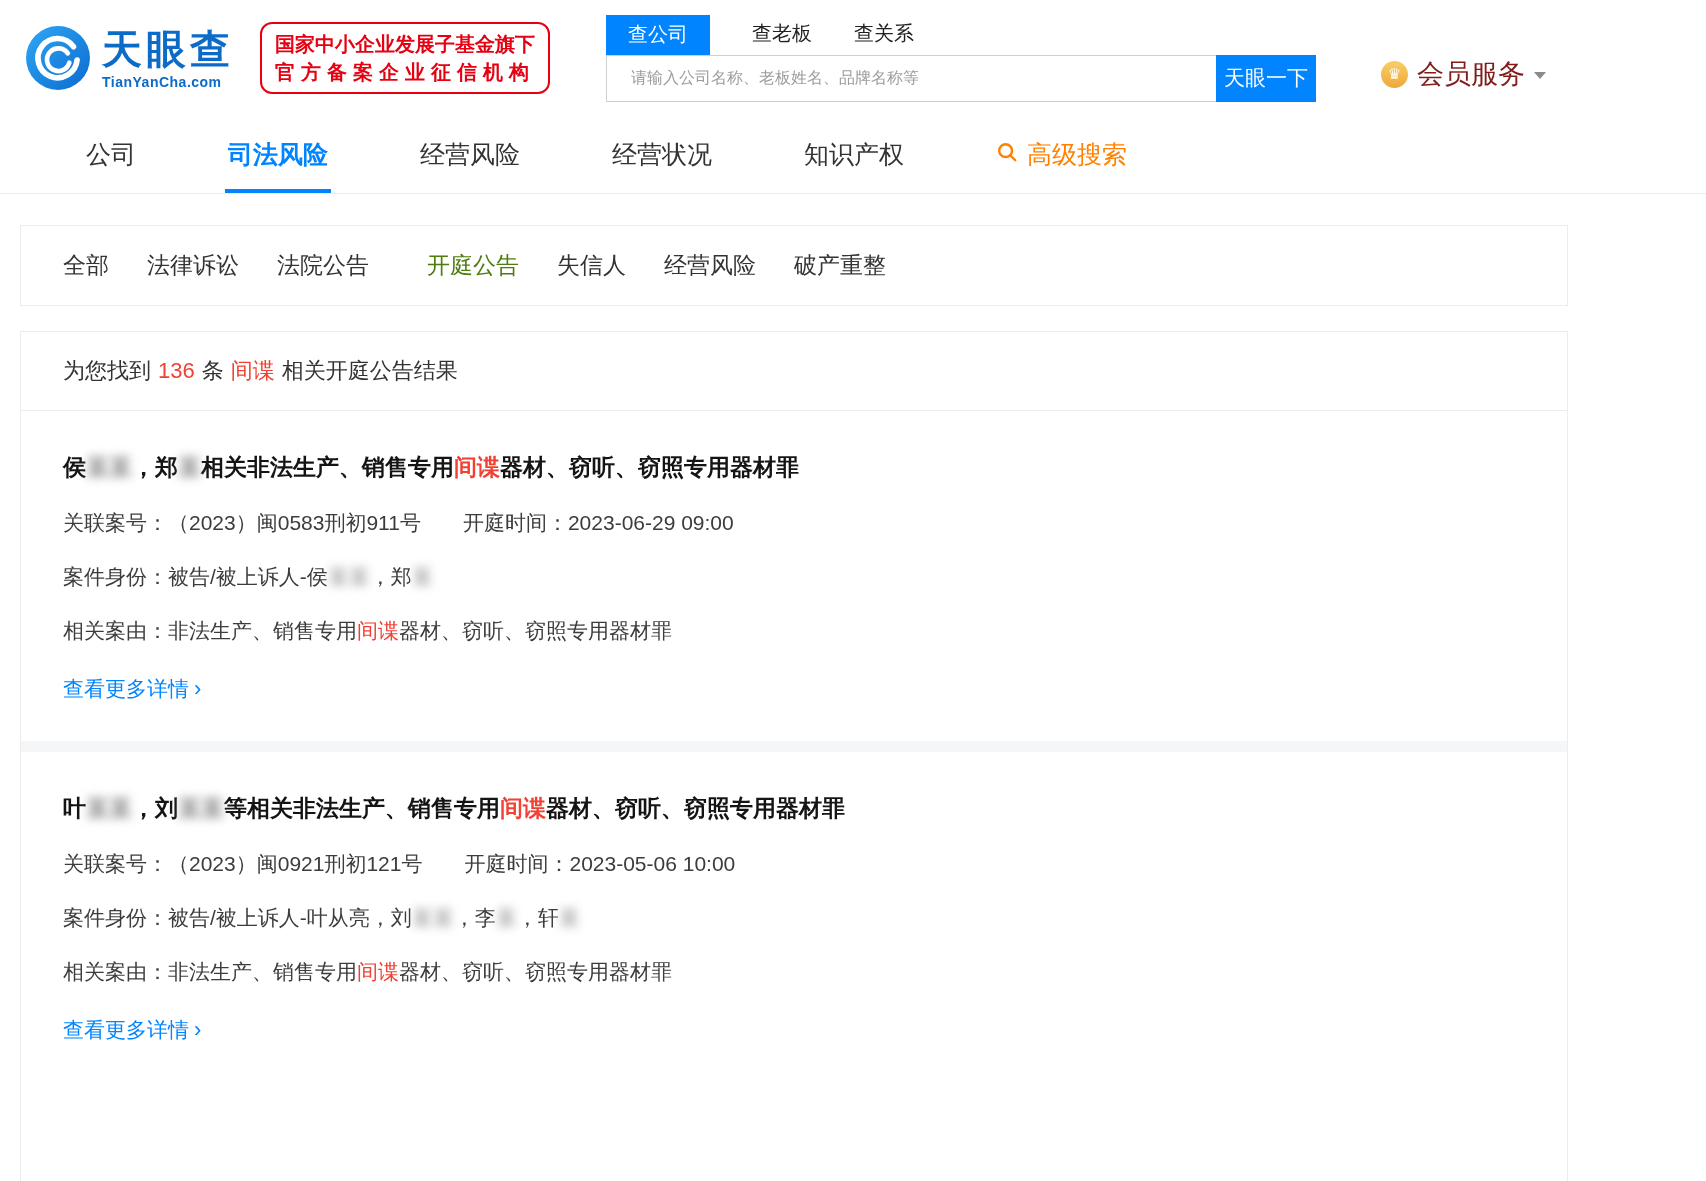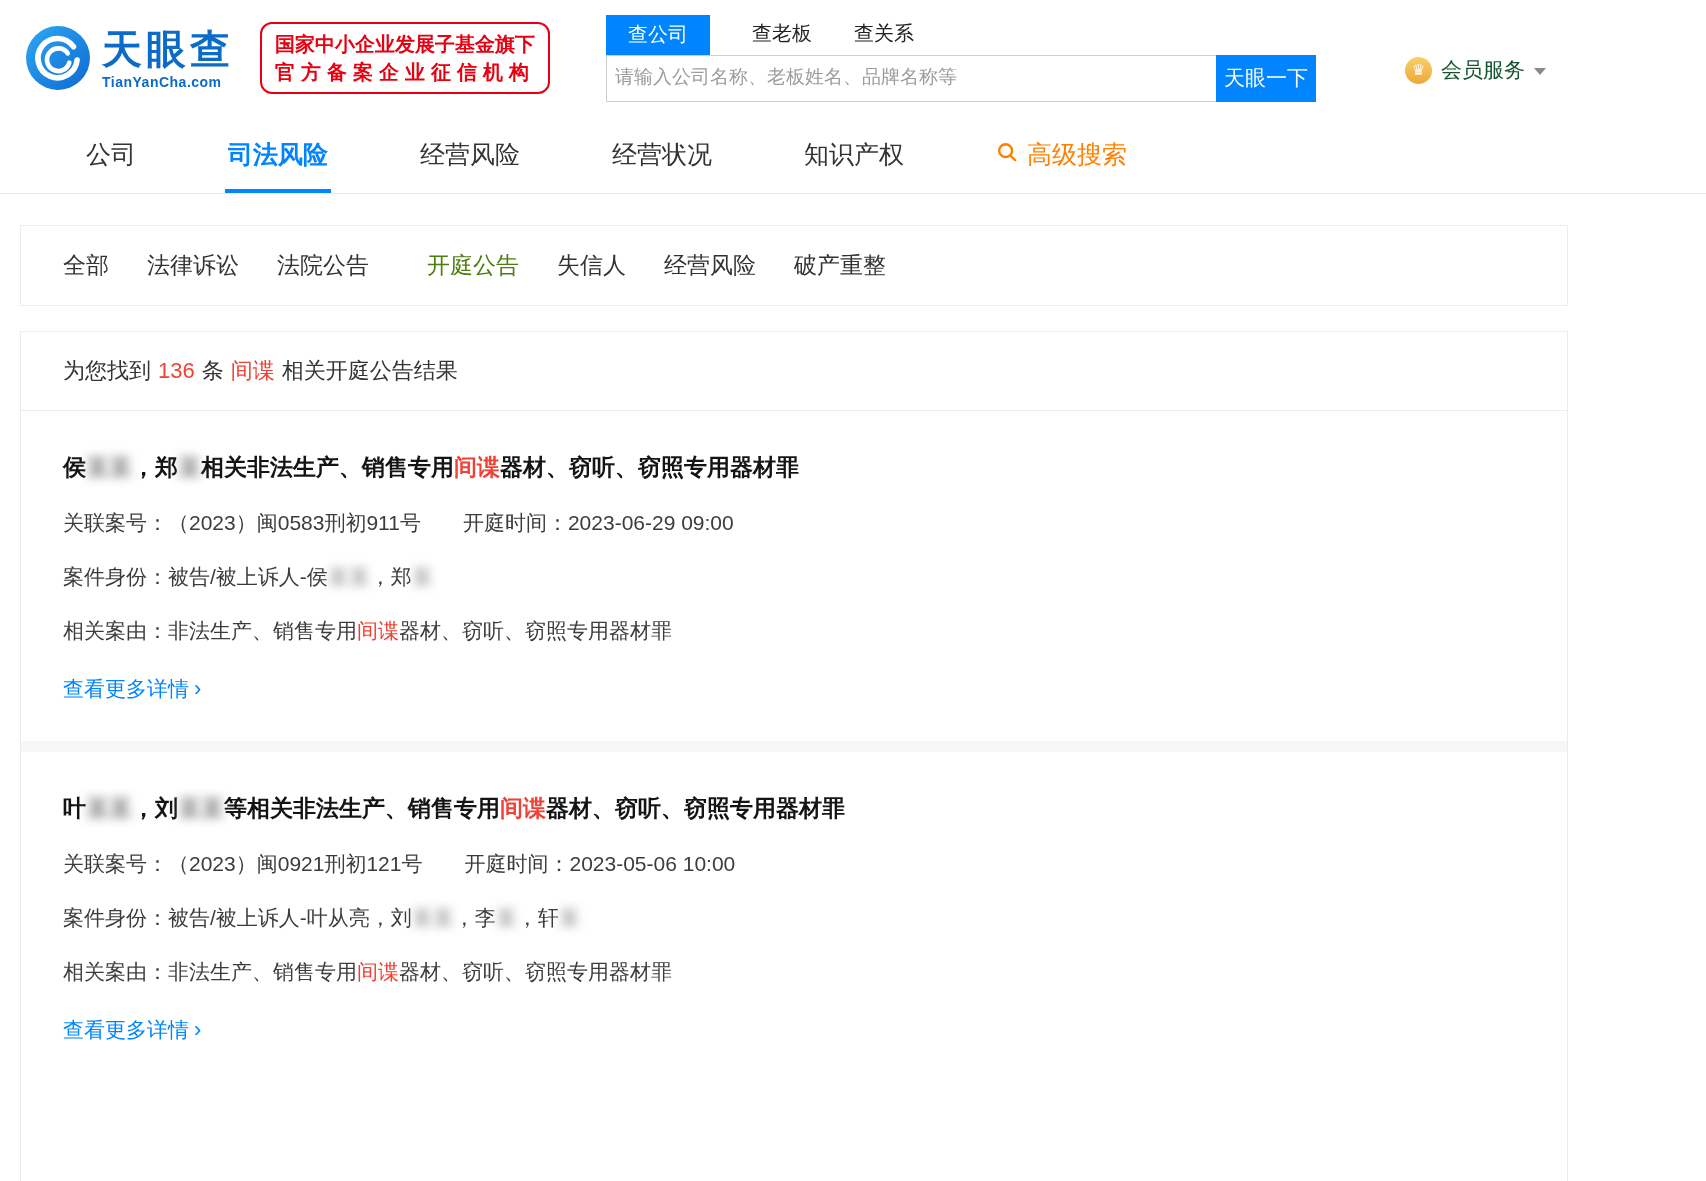--- a/index.html
+++ b/index.html
@@ -16,30 +16,30 @@
   .logo-en { font-size:14px; color:#0d6bc8; font-weight:bold; margin-top:3px; letter-spacing:0.5px; }
   .badge { margin-left:26px; border:2px solid #e60012; border-radius:12px; padding:6px 13px;
            color:#e60012; font-weight:bold; font-size:20px; line-height:28px; white-space:nowrap; }
   .badge-line2 { letter-spacing:6px; }
   .search-area { margin-left:56px; width:727px; }
   .search-tabs { display:flex; align-items:flex-end; }
   .stab { font-size:20px; color:#222; cursor:pointer; margin-left:42px; padding-bottom:8px; }
   .stab.active { background:#0084ff; color:#fff; margin-left:0; padding:6px 22px 7px; }
   .search-row { display:flex; }
   .search-input { width:610px; height:47px; border:1px solid #cfcfcf; border-right:none;
-                  padding:0 8px; font-size:19px; color:#333; outline:none;
-                  font-family:Liberation Mono, monospace; }
+                  padding:0 24px; font-size:16px; color:#333; outline:none;
+                  font-family:Liberation Sans, sans-serif; }
   .search-input::placeholder { color:#9c9c9c; }
   .search-btn { width:100px; height:47px; background:#0084ff; color:#fff; border:none;
                 font-size:21px; cursor:pointer; font-family:inherit; }
   .member { position:absolute; right:160px; top:56px; display:flex; align-items:center; gap:9px; cursor:pointer; }
   .crown { width:27px; height:27px; border-radius:50%; background:linear-gradient(#f8cf68,#eda83c);
            color:#fff; font-size:15px; display:flex; align-items:center; justify-content:center;
            font-family:"DejaVu Sans",sans-serif; }
-  .member-text { font-size:21px; color:#14532d; }
+  .member-text { font-size:27px; color:#7f1d1d; }
   .caret { width:0; height:0; border-left:6px solid transparent; border-right:6px solid transparent;
            border-top:7px solid #8a8a8a; margin-top:3px; }
   
   .nav { display:flex; align-items:stretch; height:78px; border-bottom:1px solid #ebebeb;
          padding-left:86px; font-size:25px; color:#333; }
   .nav-item { margin-right:92px; cursor:pointer; position:relative; display:flex; align-items:center; }
   .nav-item.active { color:#0084ff; font-weight:bold; }
   .nav-item.active::after { content:""; position:absolute; left:-3px; right:-3px; bottom:0; height:4px; background:#0084ff; }
   .nav-adv { color:#ff8000; display:flex; align-items:center; gap:9px; cursor:pointer; }
   

